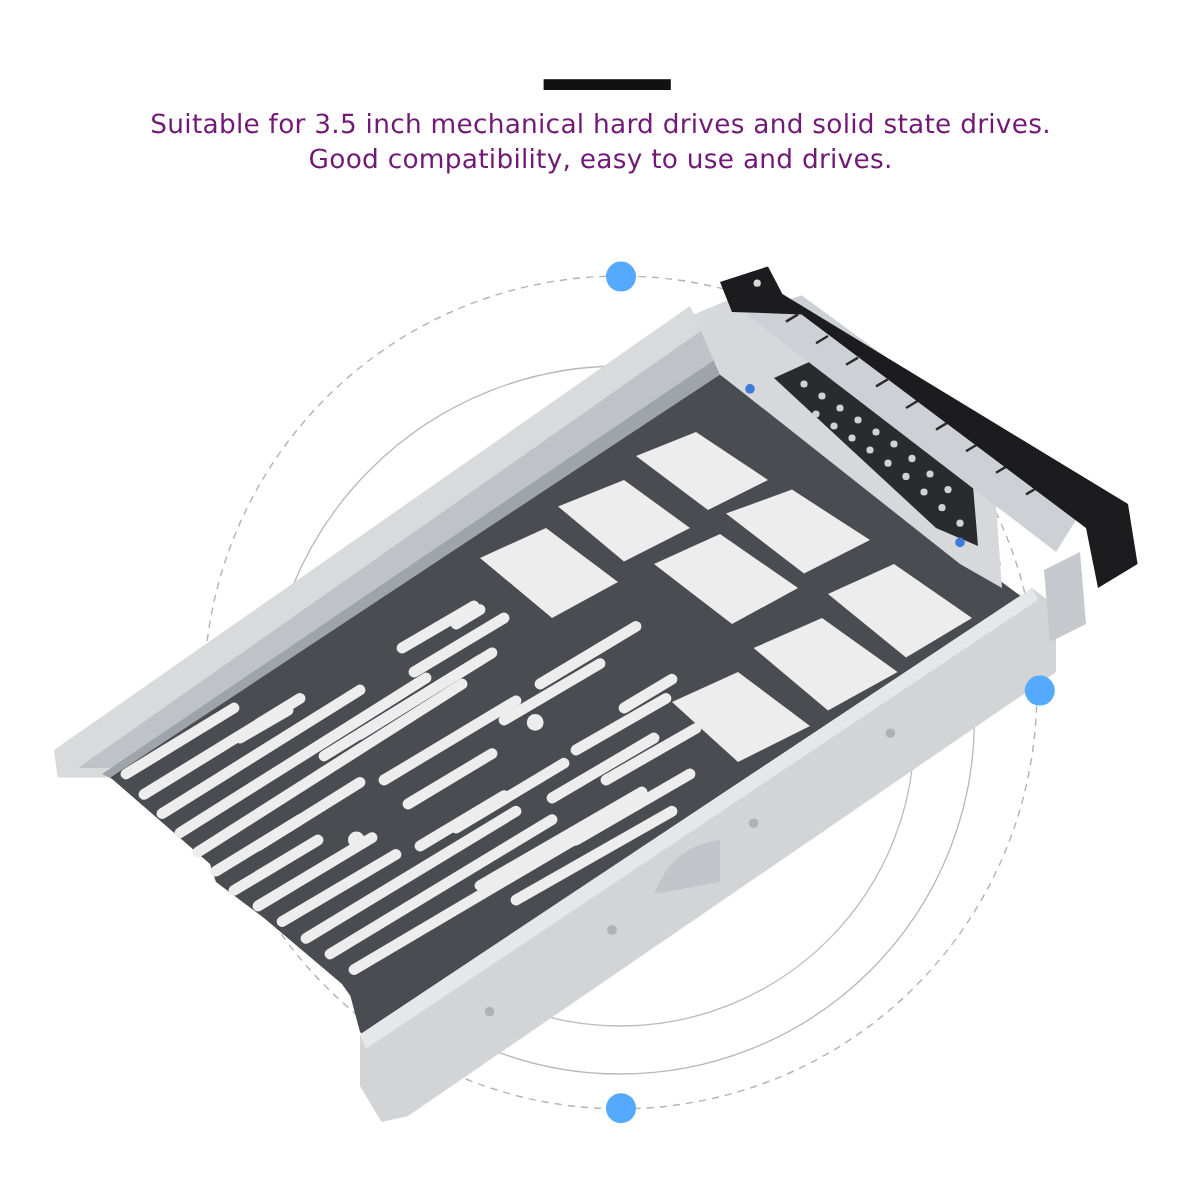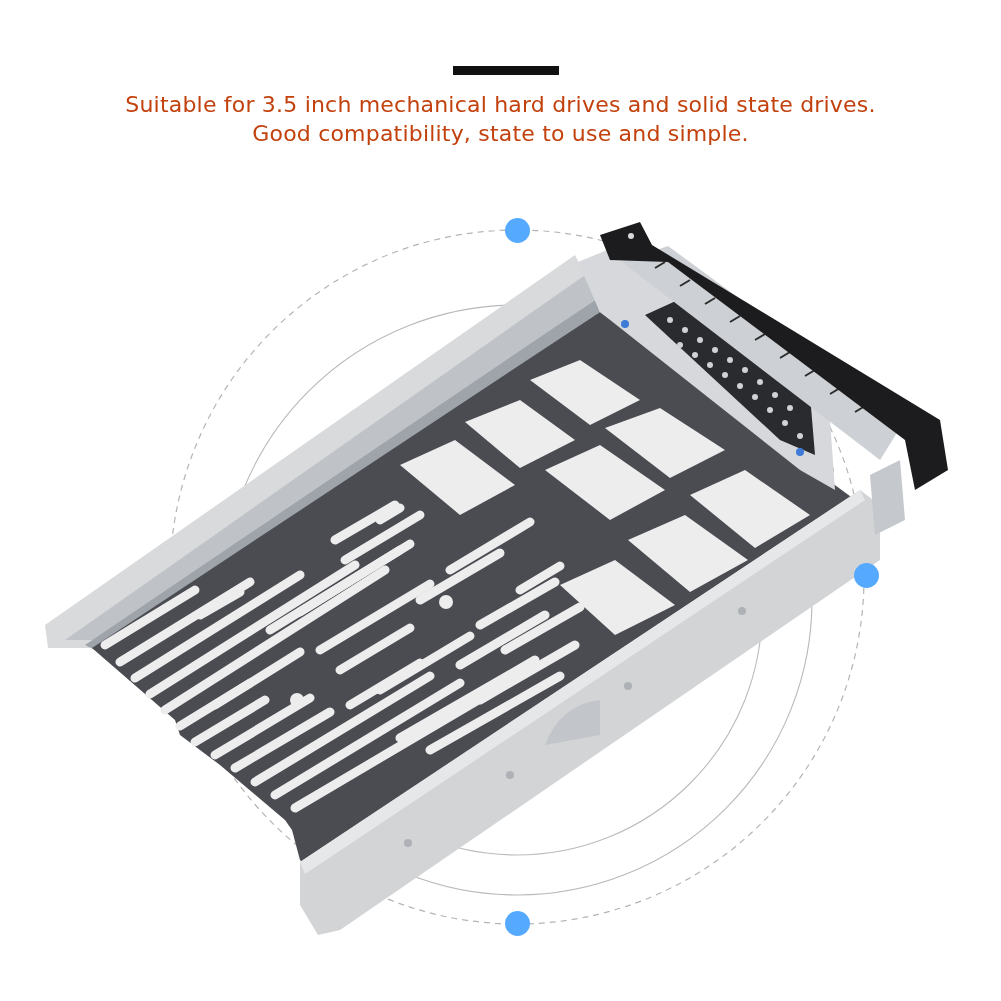--- a/index.html
+++ b/index.html
@@ -1,29 +1,29 @@
 <!DOCTYPE html>
 <html><head>
 <meta charset="utf-8">
 <style>
   html, body { margin:0; padding:0; background:#ffffff; }
   body { width:1001px; height:1001px; position:relative; overflow:hidden; font-family:"DejaVu Sans", sans-serif; }
   .topbar { position:absolute; left:453px; top:66px; width:106px; height:9px; background:#111111; }
-  .caption { position:absolute; left:0; width:1001px; text-align:center; color:#c2410c; font-size:22px; letter-spacing:0.2px; }
+  .caption { position:absolute; left:0; width:1001px; text-align:center; color:#701a75; font-size:22px; letter-spacing:0.2px; }
   .cap1 { top:92px; }
   .cap2 { top:121px; }
   svg.scene { position:absolute; left:0; top:0; }
   .dot { position:absolute; width:25px; height:25px; border-radius:50%; }
 </style>
 </head>
 <body>
 
 <div class="topbar"></div>
 <div class="caption cap1">Suitable for 3.5 inch mechanical hard drives and solid state drives.</div>
-<div class="caption cap2">Good compatibility, state to use and simple.</div>
+<div class="caption cap2">Good compatibility, easy to use and drives.</div>
 
 <svg class="scene" width="1001" height="1001" viewBox="0 0 1001 1001">
 
   <g>
     <circle cx="517" cy="640" r="120" fill="#f6f6f6"></circle>
     <circle cx="517" cy="577" r="347" fill="none" stroke="#b4b4b4" stroke-width="1.2" stroke-dasharray="6 5"></circle>
     <circle cx="517" cy="600" r="295" fill="none" stroke="#b8b8b8" stroke-width="1.1"></circle>
     <circle cx="517" cy="610" r="245" fill="none" stroke="#bcbcbc" stroke-width="1.1"></circle>
   </g>
 

